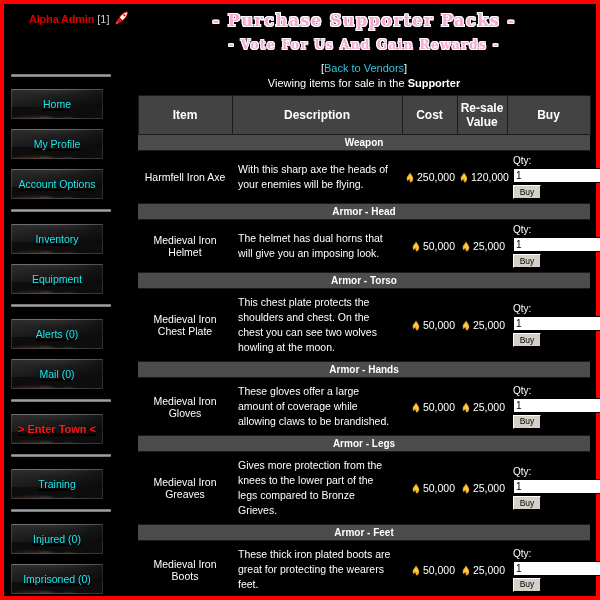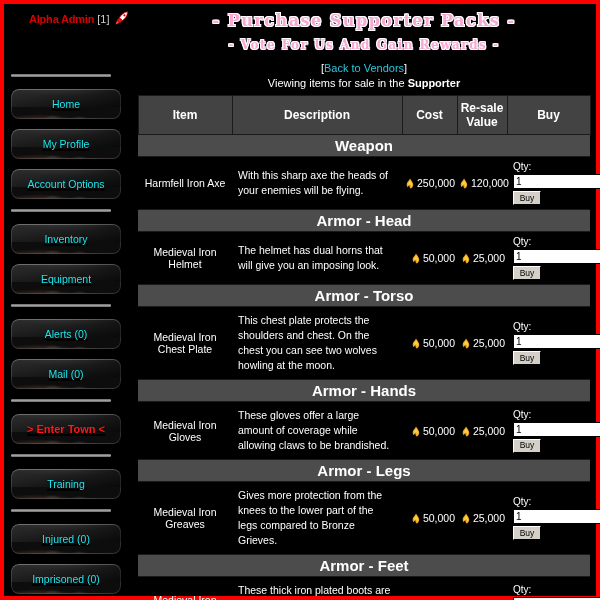--- a/index.html
+++ b/index.html
@@ -56,23 +56,23 @@
     left: 7px;
     width: 100px;
     height: 3px;
     background: linear-gradient(to bottom, #5a5a5a 0%, #a9a9a9 40%, #6b6b6b 100%);
     border-radius: 1px;
   }
 
   .nav-btn {
     position: absolute;
     left: 7px;
-    width: 110px;
+    width: 92px;
     height: 30px;
-    border-radius: 8px;
+    border-radius: 1px;
     cursor: pointer;
     overflow: hidden;
     background:
       radial-gradient(ellipse 70% 55% at 26% 118%, rgba(190,120,80,0.55) 0%, rgba(120,70,45,0.0) 62%),
       radial-gradient(ellipse 55% 45% at 63% 120%, rgba(175,110,75,0.45) 0%, rgba(120,70,45,0.0) 60%),
       radial-gradient(ellipse 120% 80% at 50% -15%, #3a3a3a 0%, #1b1b1b 48%, #0d0d0d 100%),
       #131313;
     box-shadow:
       inset 0 1px 0 rgba(255,255,255,0.22),
       inset 0 -1px 0 rgba(255,255,255,0.05),
@@ -181,21 +181,21 @@
   table.shop td {
     border: none;
     color: #ffffff;
     font-size: 10.5px;
     vertical-align: middle;
   }
   tr.cat-row td {
     background: #4c4c4c;
     color: #ffffff;
     font-weight: bold;
-    font-size: 15px;
+    font-size: 10px;
     text-align: center;
     padding: 2px 0;
     border-top: 1px solid #1a1a1a;
     border-bottom: 1px solid #1a1a1a;
   }
   td.c-item {
     text-align: center;
     padding: 6px 2px;
     font-size: 10.5px;
   }

